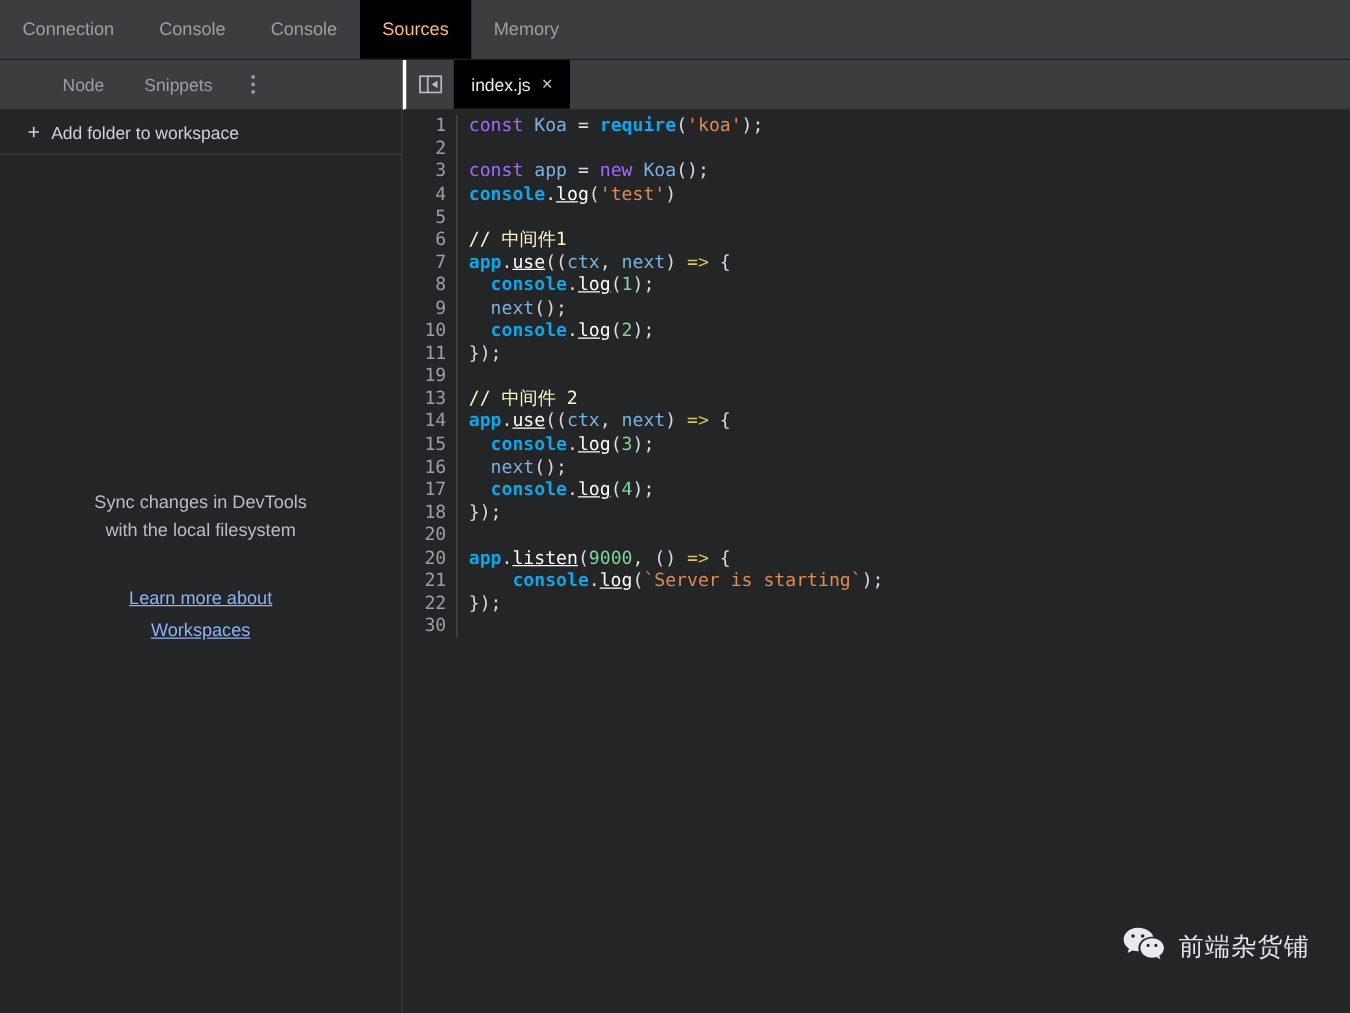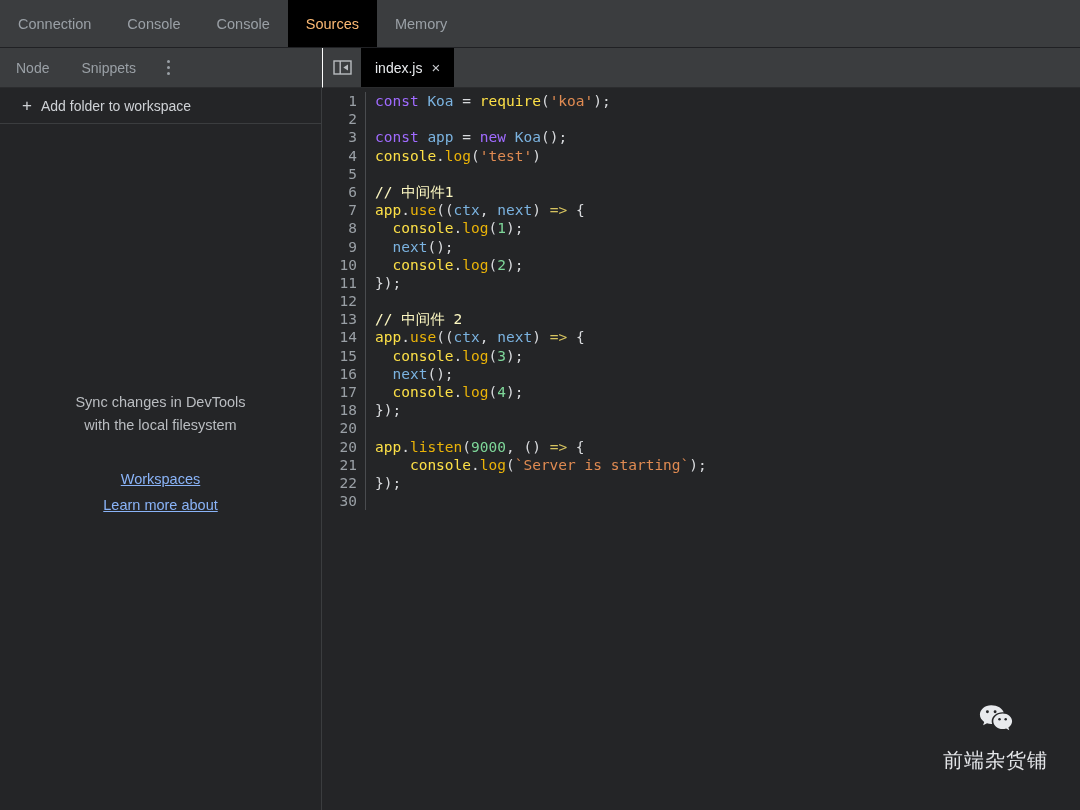--- a/index.html
+++ b/index.html
@@ -39,20 +39,21 @@
     align-items:stretch;
     background:#3b3d3f;
   }
   #nav-tabbar {
     width:322px;
     display:flex;
     align-items:stretch;
     background:#3b3d3f;
     border-bottom:1px solid #2b2c2e;
     position:relative;
+    padding-left:34px;
   }
   .nav-tab {
     display:flex; align-items:center;
     padding:0 16px;
     font-size:14px;
     color:#9aa0a6;
     cursor:pointer;
     user-select:none;
     white-space:nowrap;
   }
@@ -65,21 +66,21 @@
     cursor:pointer;
   }
   #nav-more i {
     display:block; width:3px; height:3px; border-radius:50%;
     background:#9aa0a6;
   }
   #editor-tabbar {
     flex:1;
     display:flex; align-items:stretch;
     background:#3b3d3f;
-    border-left:1px solid #ffffff;
+    border-left:3px solid #ffffff;
     border-bottom:1px solid #2b2c2e;
   }
   #collapse-nav-btn {
     width:38px;
     display:flex; align-items:center; justify-content:center;
     cursor:pointer;
   }
   .file-tab {
     display:flex; align-items:center; gap:9px;
     padding:0 14px;
@@ -174,36 +175,35 @@
     white-space:pre;
     flex:1;
   }
   #code-lines .cl { display:block; height:18.2px; min-height:18.2px; }
 
   
   .t-kw   { color:#a06bff; }
   .t-def  { color:#7bb3e0; }
   .t-str  { color:#e08b52;margin-top:48px; }
   .t-num  { color:#7fd89a; }
-  .t-prop { color:#eab308; }
-  .t-var  { color:#fde047; }
+  .t-prop { color:#ffffff;text-decoration:underline; }
+  .t-var  { color:#0ea5e9;font-weight:bold; }
   .t-punc { color:#d8dadd; }
   .t-op   { color:#d6c35f; }
   .t-cmt  { color:#fef9c3; }
 
   
   #watermark {
     position:absolute;
     right:32px;
     bottom:46px;
     display:flex;
     align-items:center;
     gap:11px;
     user-select:none;
-    flex-direction:column;
   }
   #watermark .wm-text {
     font-size:20px;
     color:#e3e5e8;
     letter-spacing:1px;
   }
 </style>
 </head>
 <body>
 
@@ -263,43 +263,43 @@
       <span class="plus">+</span>
       <span>Add folder to workspace</span>
     </div>
 
     <div id="sidebar-spacer"></div>
 
     <div id="sidebar-empty">
       <span class="msg-line">Sync changes in DevTools</span><br>
       <span class="msg-line">with the local filesystem</span>
       <div class="link-block">
+        <span class="link-line">Learn more about</span>
         <span class="link-line">Workspaces</span>
-        <span class="link-line">Learn more about</span>
       </div>
     </div>
 
     <div id="sidebar-spacer"></div>
   </div>
 
   <div id="editor">
     <div id="code-area">
       <div id="gutter">
           <span class="ln">1</span>
           <span class="ln">2</span>
           <span class="ln">3</span>
           <span class="ln">4</span>
           <span class="ln">5</span>
           <span class="ln">6</span>
           <span class="ln">7</span>
           <span class="ln">8</span>
           <span class="ln">9</span>
           <span class="ln">10</span>
           <span class="ln">11</span>
-          <span class="ln">12</span>
+          <span class="ln">19</span>
           <span class="ln">13</span>
           <span class="ln">14</span>
           <span class="ln">15</span>
           <span class="ln">16</span>
           <span class="ln">17</span>
           <span class="ln">18</span>
           <span class="ln">20</span>
           <span class="ln">20</span>
           <span class="ln">21</span>
           <span class="ln">22</span>

